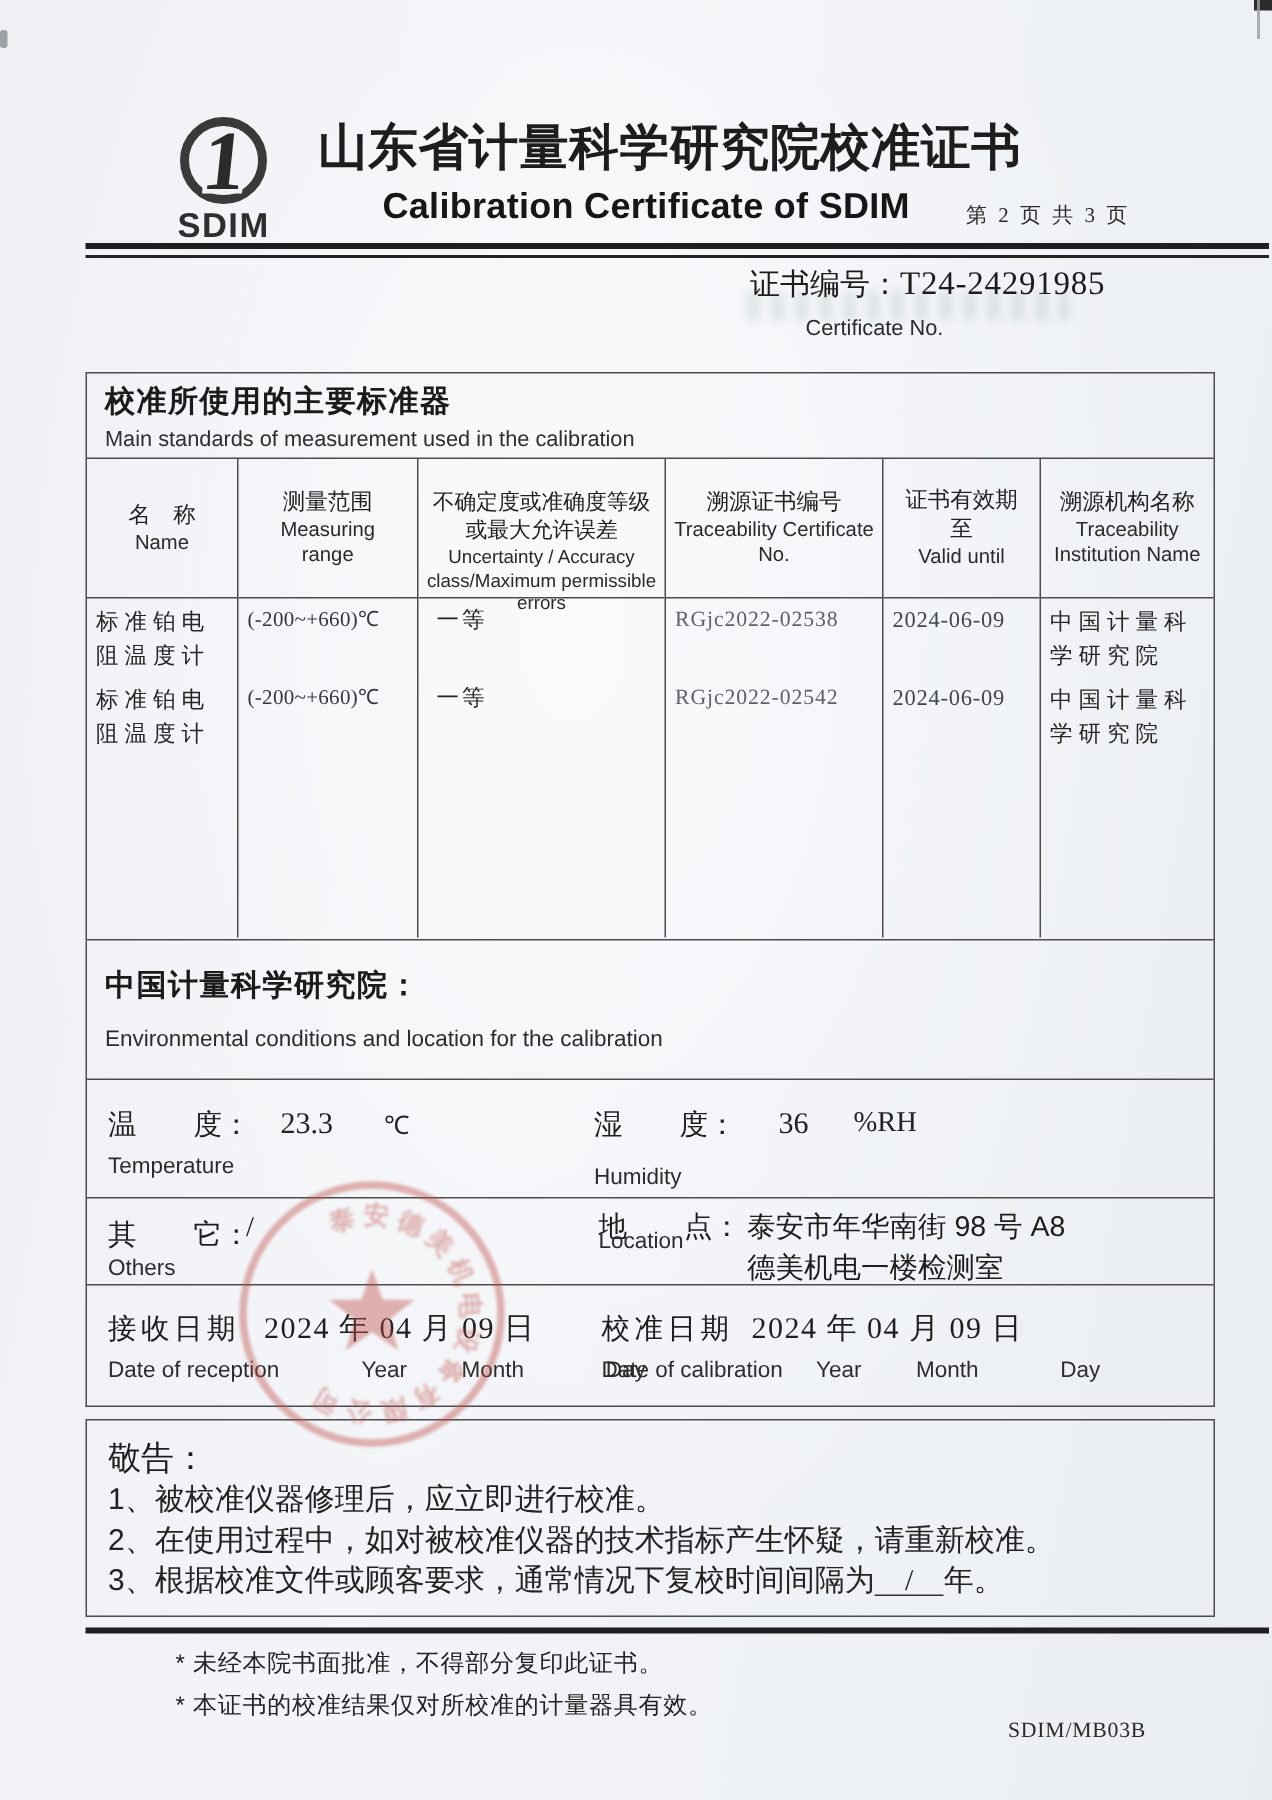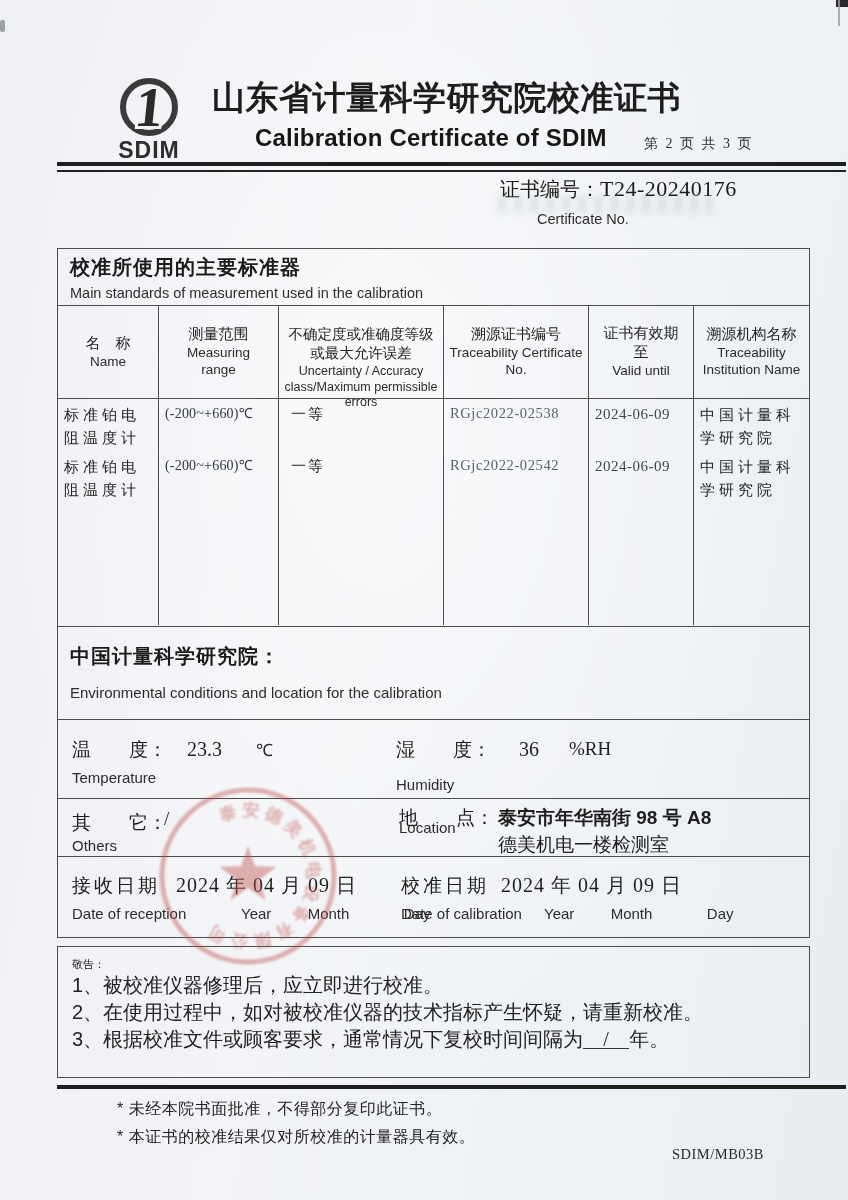--- a/index.html
+++ b/index.html
@@ -69,21 +69,21 @@
   .zh-label{ font-size:19px; font-weight:500; color:#1d1d1d; white-space:pre;}
   .en-label{ font-size:15px; color:#2c2c2c;}
   .num{ font-family:"Liberation Serif","DejaVu Serif",serif;}
   .val{ font-size:19px; color:#222;}
   .date-val{ font-size:20px; color:#1f1f1f; letter-spacing:1px; white-space:nowrap;}
   .units{ white-space:pre; word-spacing:14px;}
 
   
   .notice-box{ left:57px; top:946px; width:753px; height:132px; border:1.4px solid #4c4c4c;
                padding:10px 14px 0 14px;}
-  .notice-title{ font-size:11px; font-weight:500; color:#1d1d1d;}
+  .notice-title{ font-size:22px; font-weight:500; color:#1d1d1d;}
   .notice-item{ font-size:20px; line-height:27px; color:#222;}
   .blank{ display:inline-block; width:46px; text-align:center; border-bottom:1.3px solid #333;
           font-family:"Liberation Serif",serif; line-height:18px;}
 
   
   .footer-rule{ left:57px; top:1085px; width:789px; height:3.5px; background:#1f1f1f;}
   .foot-note{ left:117px; font-size:16px; color:#222; letter-spacing:.5px;}
   .fn1{ top:1099px;} .fn2{ top:1127px;}
   .form-no{ left:672px; top:1146px; font-family:"Liberation Serif",serif; font-size:14.5px; color:#2b2b2b; letter-spacing:.5px;}
 
@@ -107,21 +107,21 @@
     </g>
     <text x="56" y="84" text-anchor="middle" font-size="23" font-weight="bold" font-family="'Liberation Sans',sans-serif" fill="#2e2e2e" letter-spacing="1">SDIM</text>
   </svg>
 
   <div class="abs title-zh">山东省计量科学研究院校准证书</div>
   <div class="abs title-en">Calibration Certificate of SDIM</div>
   <div class="abs page-info">第 2 页 共 3 页</div>
   <div class="abs rule-double"></div>
 
   <div class="abs cert-line">
-    <span class="cert-label">证书编号：</span><span class="cert-value">T24-20240176</span>
+    <span class="cert-label">证书编号：</span><span class="cert-value">T24-24291985</span>
   </div>
   <div class="abs cert-en">Certificate No.</div>
 
   <div class="abs std-table">
     <div class="std-title">
       <div class="std-title-zh">校准所使用的主要标准器</div>
       <div class="std-title-en">Main standards of measurement used in the calibration</div>
     </div>
     <div class="std-grid">
 
@@ -199,21 +199,21 @@
       <span class="abs val num" style="left:511px; top:18px; font-size:19px;">%RH</span>
       <span class="abs en-label" style="left:338px; top:56px;">Humidity</span>
     </div>
 
     <div class="env-row row-ol">
       <span class="abs zh-label" style="left:14px; top:11px;">其　　它：</span>
       <span class="abs val num" style="left:106px; top:9px;">/</span>
       <span class="abs en-label" style="left:14px; top:38px;">Others</span>
 
       <span class="abs zh-label" style="left:341px; top:6px;">地　　点：</span>
-      <span class="abs zh-label" style="left:440px; top:6px; font-weight:700;">泰安市年华南街 98 号 A8</span>
+      <span class="abs zh-label" style="left:440px; top:6px; font-weight:400;">泰安市年华南街 98 号 A8</span>
       <span class="abs en-label" style="left:341px; top:20px;">Location</span>
       <span class="abs zh-label" style="left:440px; top:33px; font-weight:400;">德美机电一楼检测室</span>
     </div>
 
     <div class="env-row row-dates">
       <span class="abs zh-label" style="left:14px; top:16px; letter-spacing:3px;">接收日期</span>
       <span class="abs date-val num" style="left:118px; top:15px;">2024 年 04 月 09 日</span>
       <span class="abs en-label" style="left:14px; top:48px;">Date of reception</span>
       <span class="abs en-label units" style="left:183px; top:48px;">Year  Month   Day</span>
 

